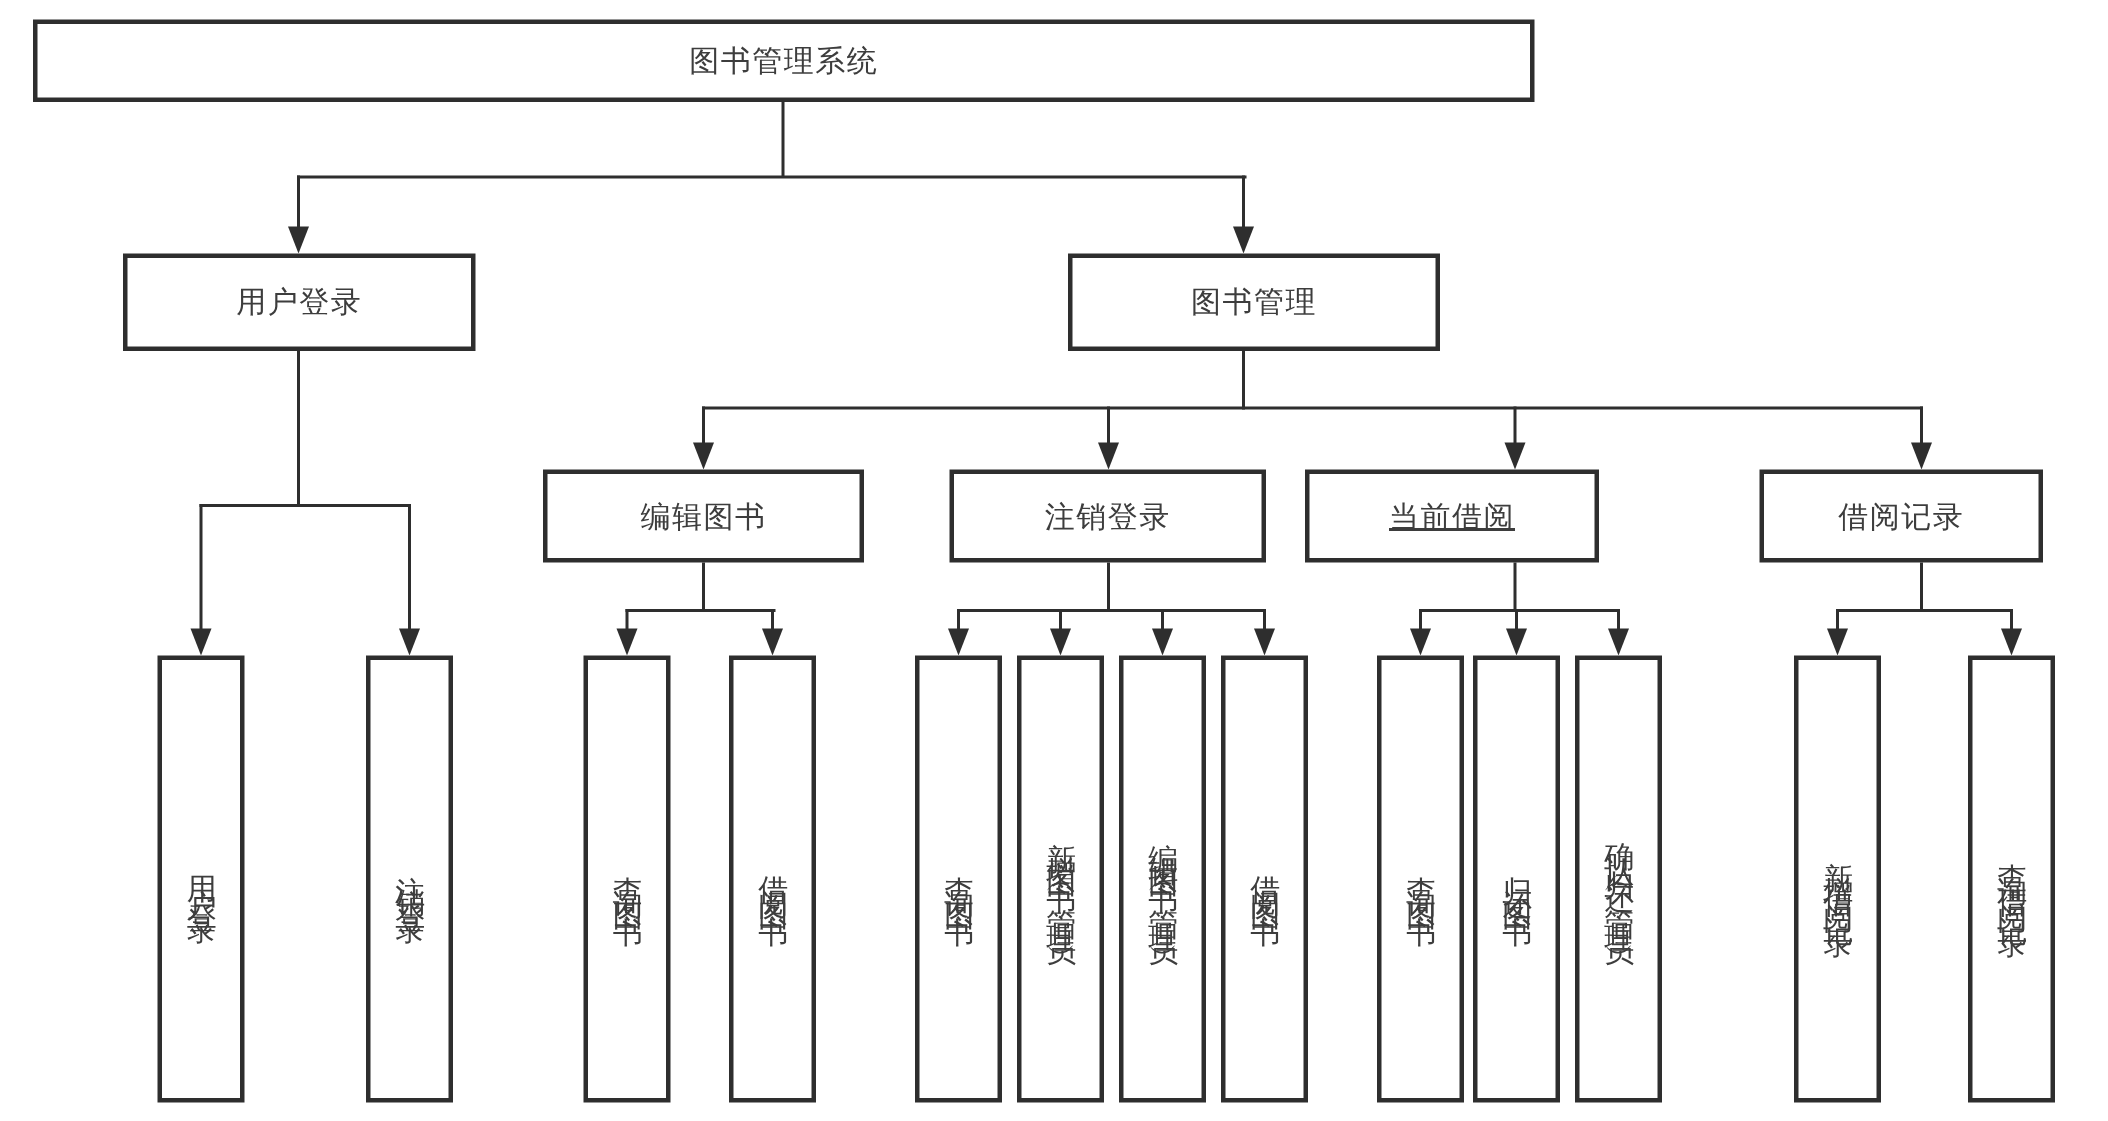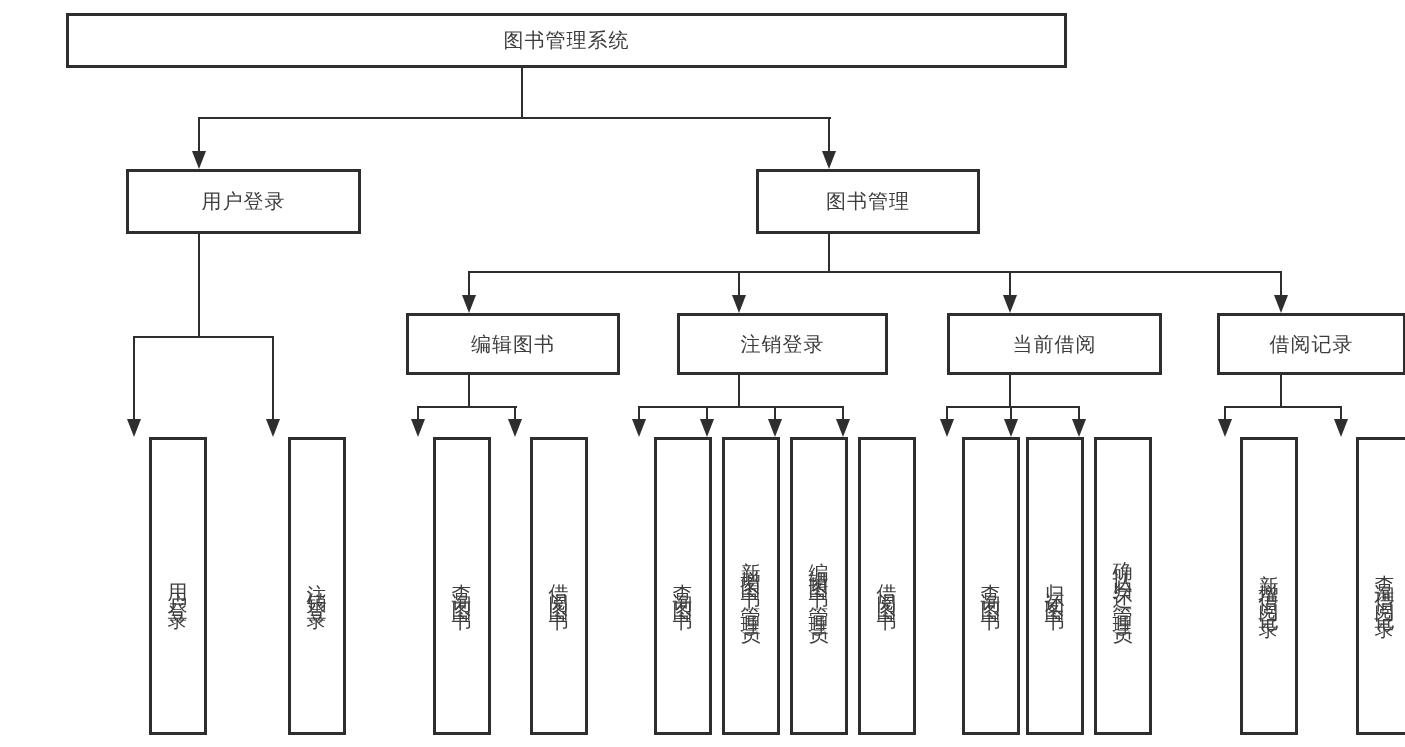--- a/index.html
+++ b/index.html
@@ -19,21 +19,20 @@
     position:absolute;
     box-sizing:border-box;
     border:3px solid var(--line);
     background:#ffffff;
     display:flex;
     align-items:center;
     justify-content:center;
     color:var(--text);
     font-size:20px;
     letter-spacing:1px;
-    margin-left:44px;
   }
   .vlabel{
     writing-mode:vertical-rl;
     text-orientation:mixed;
     letter-spacing:9px;
     line-height:1;
     white-space:nowrap;
   }
   .line{position:absolute;background:var(--line);}
   .arrow{
@@ -58,21 +57,21 @@
   <div class="node" style="left:22px;top:13px;width:1001px;height:55px;">图书管理系统</div>
 
   <div class="line" style="left:521px;top:68px;width:2px;height:50px;"></div>
   <div class="line" style="left:198px;top:117px;width:633px;height:2px;"></div>
   <div class="line" style="left:198px;top:117px;width:2px;height:36px;"></div>
   <div class="arrow" style="left:192px;top:151px;"></div>
   <div class="line" style="left:828px;top:117px;width:2px;height:36px;"></div>
   <div class="arrow" style="left:822px;top:151px;"></div>
 
   <div class="node" style="left:82px;top:169px;width:235px;height:65px;">用户登录</div>
-  <div class="node" style="left:712px;top:169px;width:224px;height:65px;">图书管理</div>
+  <div class="node" style="left:712px;top:169px;width:248px;height:65px;">图书管理</div>
 
   <div class="line" style="left:198px;top:234px;width:2px;height:104px;"></div>
   <div class="line" style="left:133px;top:336px;width:141px;height:2px;"></div>
   <div class="line" style="left:133px;top:336px;width:2px;height:85px;"></div>
   <div class="arrow" style="left:127px;top:419px;"></div>
   <div class="line" style="left:272px;top:336px;width:2px;height:85px;"></div>
   <div class="arrow" style="left:266px;top:419px;"></div>
 
   <div class="line" style="left:828px;top:234px;width:2px;height:39px;"></div>
   <div class="line" style="left:468px;top:271px;width:814px;height:2px;"></div>
@@ -80,21 +79,21 @@
   <div class="arrow" style="left:462px;top:295px;"></div>
   <div class="line" style="left:738px;top:271px;width:2px;height:26px;"></div>
   <div class="arrow" style="left:732px;top:295px;"></div>
   <div class="line" style="left:1009px;top:271px;width:2px;height:26px;"></div>
   <div class="arrow" style="left:1003px;top:295px;"></div>
   <div class="line" style="left:1280px;top:271px;width:2px;height:26px;"></div>
   <div class="arrow" style="left:1274px;top:295px;"></div>
 
   <div class="node" style="left:362px;top:313px;width:214px;height:62px;">编辑图书</div>
   <div class="node" style="left:633px;top:313px;width:211px;height:62px;">注销登录</div>
-  <div class="node" style="left:903px;top:313px;width:215px;height:62px;">当前借阅</div>
+  <div class="node" style="left:870px;top:313px;width:196px;height:62px;text-decoration:underline;">当前借阅</div>
   <div class="node" style="left:1173px;top:313px;width:189px;height:62px;">借阅记录</div>
 
   <div class="line" style="left:468px;top:375px;width:2px;height:33px;"></div>
   <div class="line" style="left:417px;top:406px;width:100px;height:2px;"></div>
   <div class="line" style="left:417px;top:406px;width:2px;height:15px;"></div>
   <div class="arrow" style="left:411px;top:419px;"></div>
   <div class="line" style="left:514px;top:406px;width:2px;height:15px;"></div>
   <div class="arrow" style="left:508px;top:419px;"></div>
 
   <div class="line" style="left:738px;top:375px;width:2px;height:33px;"></div>

